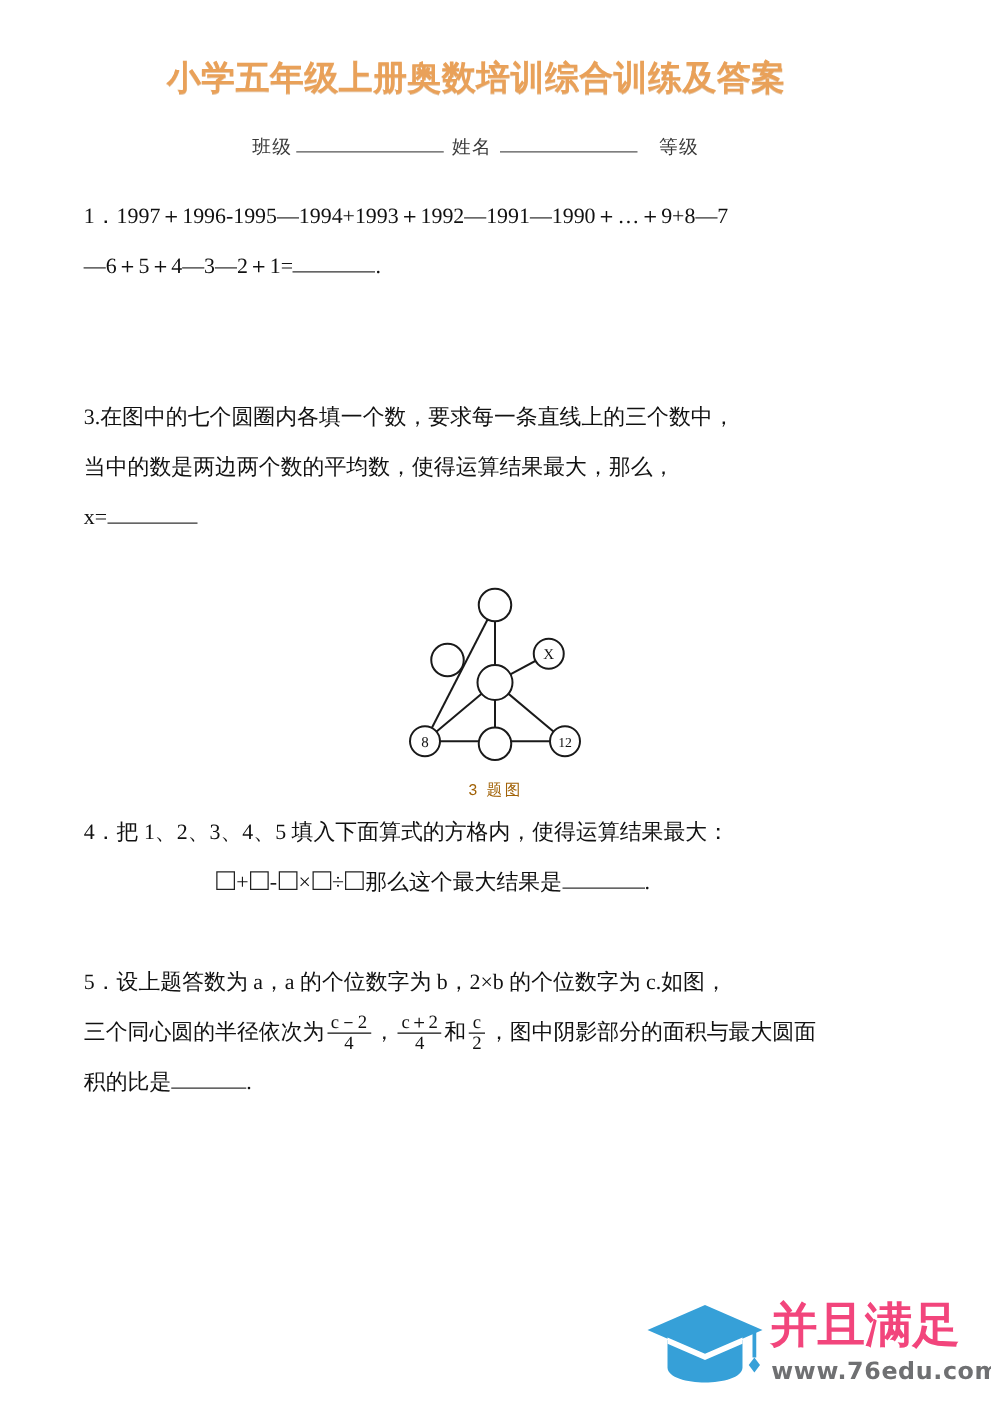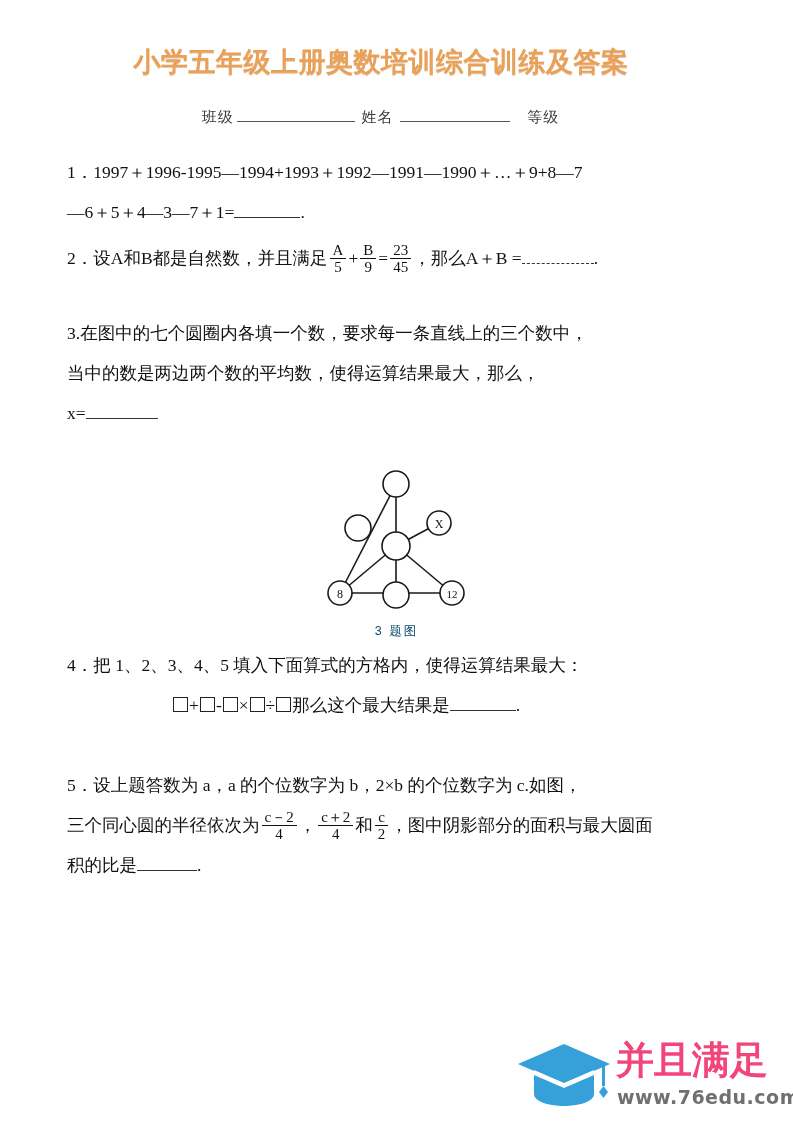--- a/index.html
+++ b/index.html
@@ -120,21 +120,21 @@
     text-align: center;
   }
   .figure-box {
     display: inline-block;
     position: relative;
     width: 150px;
     height: 165px;
   }
   .fig-caption {
     font-size: 12.5px;
-    color: #0c4a6e;
+    color: #a16207;
     letter-spacing: 2px;
     margin-top: 2px;
     font-family: "Liberation Sans", sans-serif;
   }
 
   
   .logo {
     position: absolute;
     left: 516px;
     top: 1036px;
@@ -175,29 +175,24 @@
 
   <div class="info-row">
     <span class="lbl">班级</span><span class="blank-long"></span>
     <span class="lbl">姓名</span><span class="blank-long second"></span>
     <span class="lbl">等级</span>
   </div>
 
   <div class="problem" style="top:152px;">
     <div class="pline">1．1997＋1996-1995—1994+1993＋1992—1991—1990＋…＋9+8—7</div>
     <div class="pline">
-      <span>—6＋5＋4—3—7＋1=</span><span class="fill w66"></span><span>.</span>
-    </div>
-  </div>
-
-  <div class="problem" style="top:238px;">
-    <div class="pline">
-      <span>2．设A和B都是自然数，并且满足</span><span class="frac"><span class="num">A</span><span class="den">5</span></span><span>+</span><span class="frac"><span class="num">B</span><span class="den">9</span></span><span>=</span><span class="frac"><span class="num">23</span><span class="den">45</span></span><span>，那么A＋B =</span><span class="dashfill"></span><span>.</span>
-    </div>
-  </div>
+      <span>—6＋5＋4—3—2＋1=</span><span class="fill w66"></span><span>.</span>
+    </div>
+  </div>
+
 
   <div class="problem" style="top:313px;">
     <div class="pline">3.在图中的七个圆圈内各填一个数，要求每一条直线上的三个数中，</div>
     <div class="pline">当中的数是两边两个数的平均数，使得运算结果最大，那么，</div>
     <div class="pline">
       <span>x=</span><span class="fill w72"></span>
     </div>
   </div>
 
   <div class="figure-wrap">

